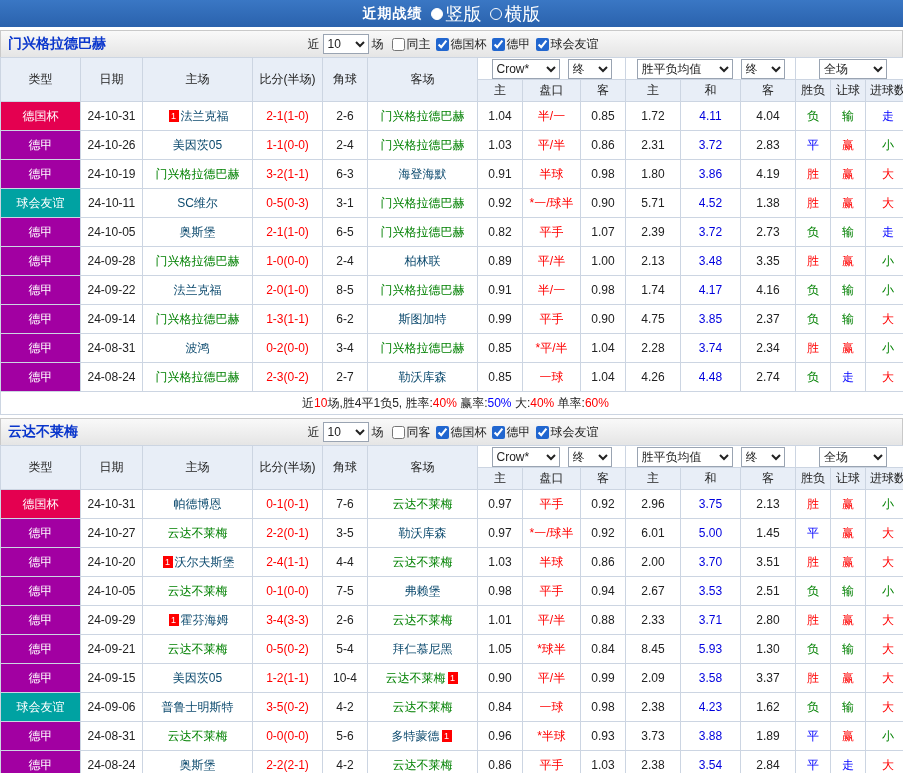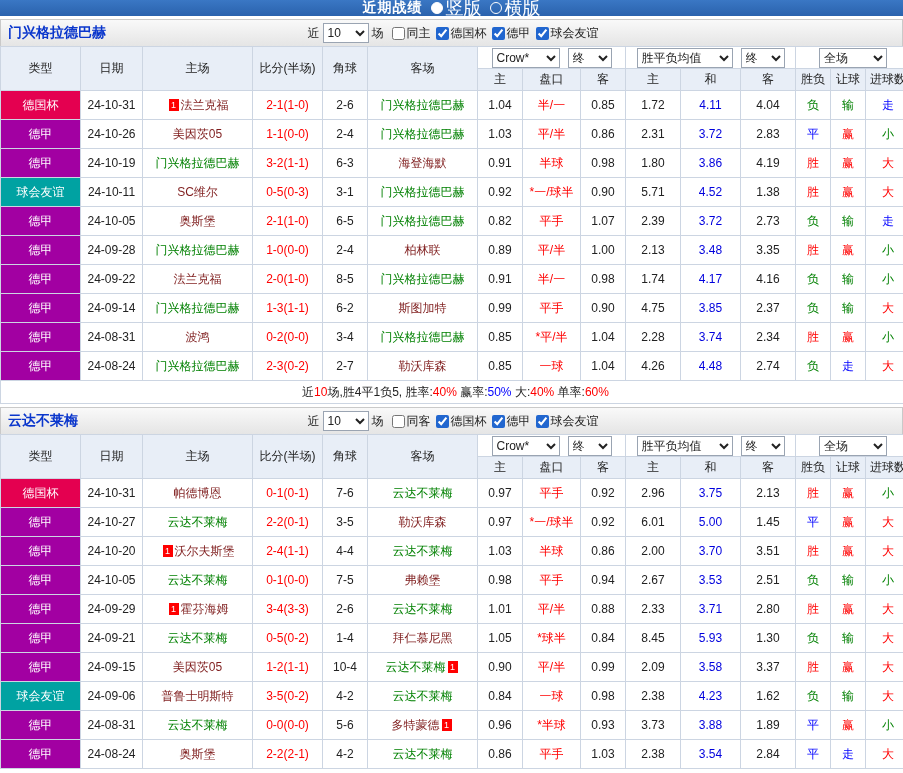--- a/index.html
+++ b/index.html
@@ -1,18 +1,18 @@
 <!DOCTYPE html>
 <html><head>
 <meta charset="utf-8">
 <style>
   html,body{margin:0;padding:0}
   body{width:903px;background:#fff;font-family:"Liberation Sans","DejaVu Sans",sans-serif;}
   .page{width:903px;overflow:hidden}
-  .topbar{height:16px;background:linear-gradient(#3a77c4,#2a62ad);display:flex;align-items:center;justify-content:center}
+  .topbar{height:27px;background:linear-gradient(#3a77c4,#2a62ad);display:flex;align-items:center;justify-content:center}
   .topbar-title{color:#fff;font-weight:bold;font-size:14px;letter-spacing:1px}
   .radio-label{color:#fff;font-size:18px;display:inline-flex;align-items:center;margin-left:8px;cursor:pointer}
   .radio{width:10px;height:10px;border:1px solid #fff;border-radius:50%;display:inline-block;margin-right:3px;background:transparent}
   .radio.sel{background:#fff}
   .section{margin-top:3px}
   .section-title{height:26px;background:linear-gradient(#f9f9f9,#e5e5e5);border:1px solid #c9c9c9;border-bottom:none;display:flex;align-items:center;padding:0 7px;position:relative}
   .team-title{color:#0a36cc;font-weight:bold;font-size:14px}
   .filter-controls{position:absolute;left:50%;transform:translateX(-50%);display:flex;align-items:center;font-size:12px;color:#222;white-space:nowrap}
   .filter-controls .lbl{margin:0 3px}
   .cb{display:inline-flex;align-items:center;margin-left:5px;cursor:pointer}
@@ -25,21 +25,21 @@
   table{border-collapse:collapse;table-layout:fixed;width:910px;font-size:12px;color:#222}
   th,td{border:1px solid #ccd5e2;text-align:center;overflow:hidden;white-space:nowrap;padding:0}
   thead th{background:#e8eef7;font-weight:normal;height:21px;color:#222}
   thead th.sel-cell{background:#fff}
   tbody td{height:28px;background:#fff}
   .type-cell{color:#fff}
   .score{color:#f00}
   .line{color:#f00}
   .draw-odds{color:#0000dd}
   .team-focal{color:#008000}
-  .team-plain{color:#7f1d1d}
+  .team-plain{color:#0c4a6e}
   .red-badge{display:inline-block;background:#f00;color:#fff;font-size:9px;line-height:12px;width:10px;height:12px;margin:0 2px;vertical-align:1px}
   .summary{height:22px;font-size:12px;background:#fff}
   .sum-plain{color:#222}
   .sum-red{color:#f00}
   .sum-blue{color:#00f}
 </style>
 </head>
 <body>
 
 <div class="page">
@@ -421,21 +421,21 @@
               <td>2.80</td>
               <td style="color:#ff0000">胜</td>
               <td style="color:#ff0000">赢</td>
               <td style="color:#ff0000">大</td>
             </tr>
             <tr>
               <td class="type-cell" style="background:#a200a2">德甲</td>
               <td>24-09-21</td>
               <td><span class="team-focal">云达不莱梅</span></td>
               <td class="score">0-5(0-2)</td>
-              <td>1-4</td>
+              <td>5-4</td>
               <td><span class="team-plain">拜仁慕尼黑</span></td>
               <td>1.05</td>
               <td class="line">*球半</td>
               <td>0.84</td>
               <td>8.45</td>
               <td class="draw-odds">5.93</td>
               <td>1.30</td>
               <td style="color:#008000">负</td>
               <td style="color:#008000">输</td>
               <td style="color:#ff0000">大</td>

